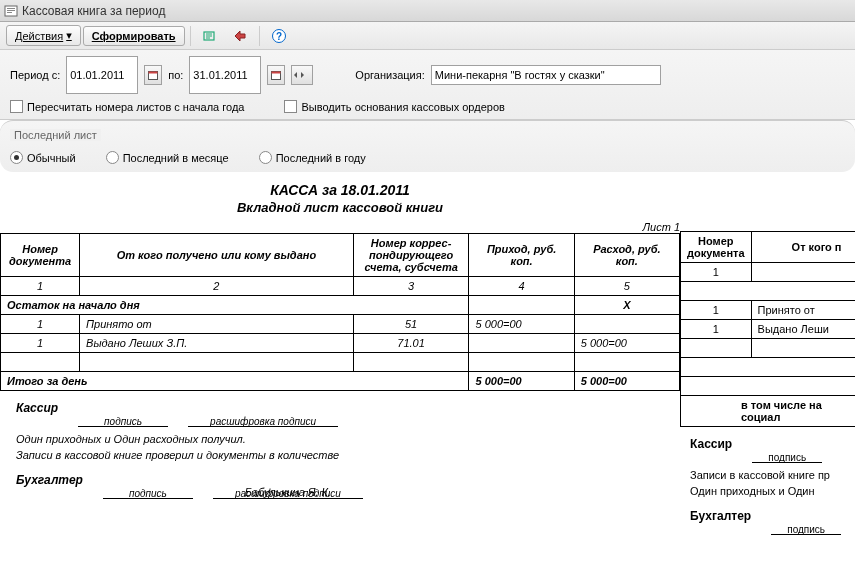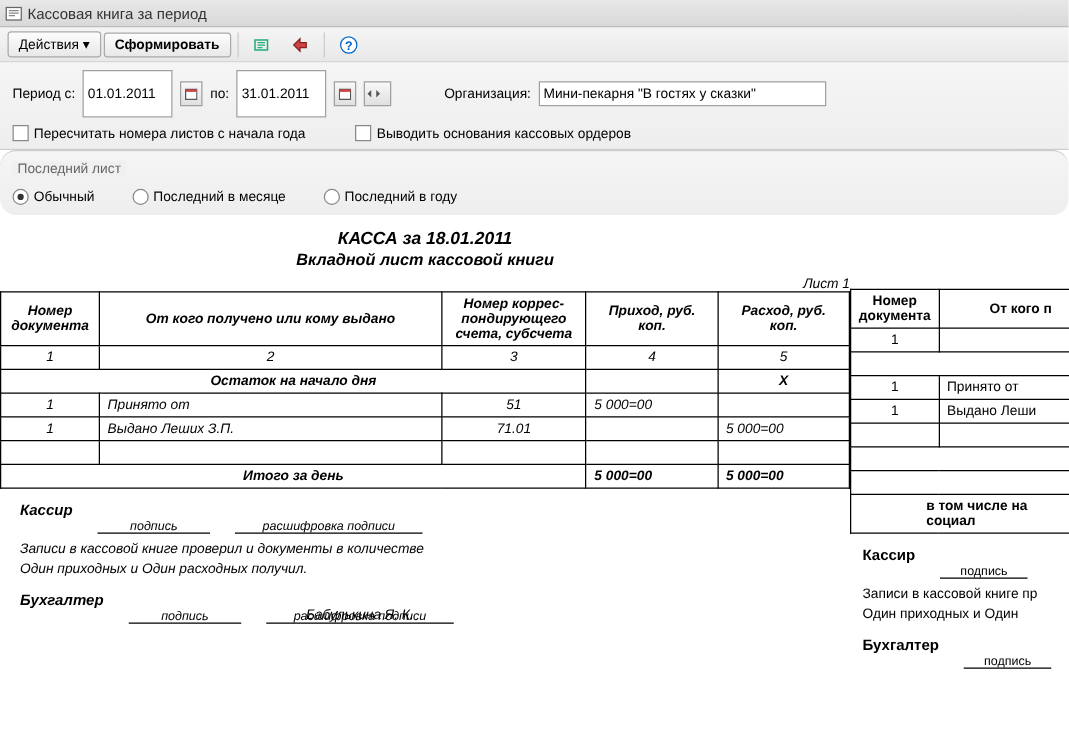--- a/index.html
+++ b/index.html
@@ -3,21 +3,21 @@
 <meta charset="utf-8">
 <style>
 * { box-sizing: border-box; margin: 0; padding: 0; }
 body { font-family: Arial, sans-serif; font-size: 11px; background: #fff; overflow: hidden; }
 
 .titlebar { background: linear-gradient(#e8e8e8, #d8d8d8); height: 22px; display: flex; align-items: center; padding: 0 4px; border-bottom: 1px solid #aaa; }
 .titlebar-icon { width: 14px; height: 14px; margin-right: 4px; display: inline-flex; align-items: center; justify-content: center; }
 .titlebar-text { font-size: 12px; color: #333; }
 
 .toolbar { background: linear-gradient(#f5f5f5, #e8e8e8); height: 28px; display: flex; align-items: center; padding: 0 6px; border-bottom: 1px solid #ccc; gap: 2px; }
-.btn { background: linear-gradient(#fdfdfd, #e8e8e8); border: 1px solid #aaa; border-radius: 3px; padding: 3px 8px; font-size: 11px; cursor: pointer; display: inline-flex; align-items: center; gap: 3px; }
+.btn { background: linear-gradient(#fdfdfd, #e8e8e8); border: 1px solid #aaa; border-radius: 3px; padding: 3px 8px; font-size: 11px; cursor: pointer; display: inline-flex; align-items: center; gap: 3px; text-decoration: underline; }
 .btn.bold { font-weight: bold; }
 .icon-btn { background: transparent; border: 1px solid transparent; padding: 3px 5px; cursor: pointer; border-radius: 3px; display: inline-flex; align-items: center; }
 .sep { width: 1px; height: 20px; background: #ccc; margin: 0 3px; }
 
 .params { background: linear-gradient(#f5f5f5, #eee); padding: 6px 10px; border-bottom: 1px solid #ccc; }
 .params-row { display: flex; align-items: center; gap: 6px; margin-bottom: 6px; }
 .label { font-size: 11px; }
 .input-date { width: 72px; height: 36px; border: 1px solid #a0a0a0; padding: 18px 3px; font-size: 11px; background: #fff; }
 .date-btn { width: 18px; height: 20px; border: 1px solid #a0a0a0; background: linear-gradient(#f8f8f8,#e0e0e0); cursor: pointer; display: inline-flex; align-items: center; justify-content: center; font-size: 9px; }
 .special-btn { width: 22px; height: 20px; border: 1px solid #a0a0a0; background: linear-gradient(#f8f8f8,#e0e0e0); cursor: pointer; }
@@ -39,21 +39,21 @@
 .report-title { text-align: center; font-size: 14px; font-weight: bold; margin-bottom: 2px; }
 .report-subtitle { text-align: center; font-size: 13px; font-weight: bold; margin-bottom: 6px; }
 .sheet-num { text-align: right; font-size: 11px; padding-right: 0; }
 
 table.cash { border-collapse: collapse; width: 100%; font-size: 11px; }
 table.cash td, table.cash th { border: 1px solid #000; padding: 3px 6px; vertical-align: middle; }
 table.cash th { font-weight: bold; text-align: center; background: #fff; }
 .num { text-align: center; }
 .amt { text-align: left; white-space: nowrap; }
 .txt { text-align: left; }
-.bold-r { text-align: center; font-weight: bold; }
+.bold-r { text-align: left; font-weight: bold; }
 
 .sig-area { display: flex; gap: 60px; padding: 10px 16px 4px; }
 .sig-block { display: flex; align-items: flex-end; gap: 20px; }
 .sig-label { font-size: 12px; font-weight: bold; padding-bottom: 12px; }
 .sig-line { border-bottom: 1px solid #000; min-width: 90px; text-align: center; position: relative; }
 .sig-caption { font-size: 10px; position: absolute; top: 2px; left: 0; right: 0; text-align: center; white-space: nowrap; }
 .sig-value { min-height: 14px; font-size: 11px; text-align: center; }
 .note { font-size: 11px; padding: 2px 16px; }
 
 .wrap-table { display: flex; }
@@ -227,22 +227,22 @@
           <span class="sig-line" style="min-width:90px">
             <span class="sig-value">&nbsp;</span>
             <span class="sig-caption">подпись</span>
           </span>
           <span class="sig-line" style="min-width:150px">
             <span class="sig-value">&nbsp;</span>
             <span class="sig-caption">расшифровка подписи</span>
           </span>
         </div>
       </div>
+      <div class="note">Один приходных и Один расходных получил.</div>
       <div class="note">Записи в кассовой книге проверил и документы в количестве</div>
-      <div class="note">Один приходных и Один расходных получил.</div>
       <div class="sig-area">
         <div class="sig-block">
           <span class="sig-label">Бухгалтер</span>
           <span class="sig-line" style="min-width:90px">
             <span class="sig-value">&nbsp;</span>
             <span class="sig-caption">подпись</span>
           </span>
           <span class="sig-line" style="min-width:150px">
             <span class="sig-value">Бабулькина Я. К.</span>
             <span class="sig-caption">расшифровка подписи</span>

